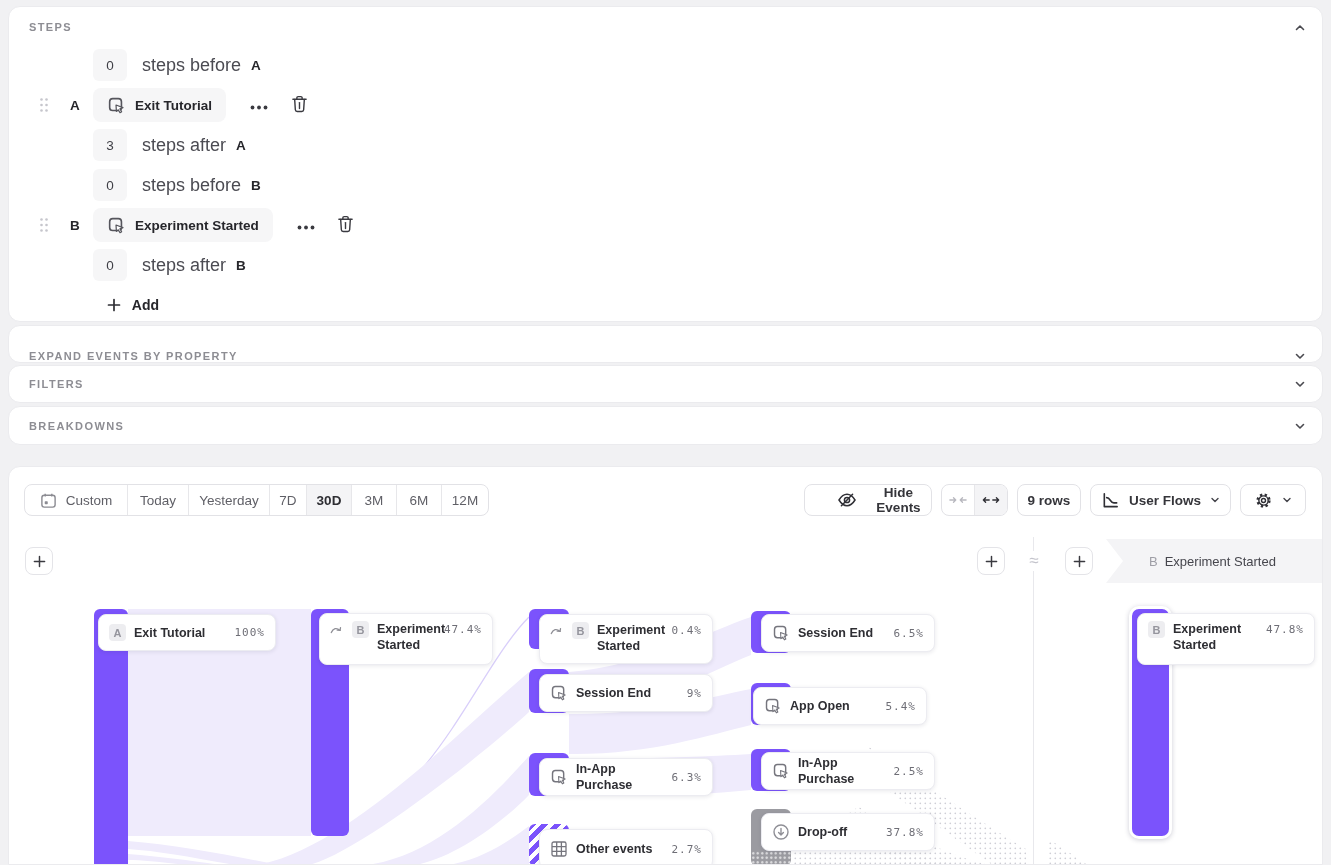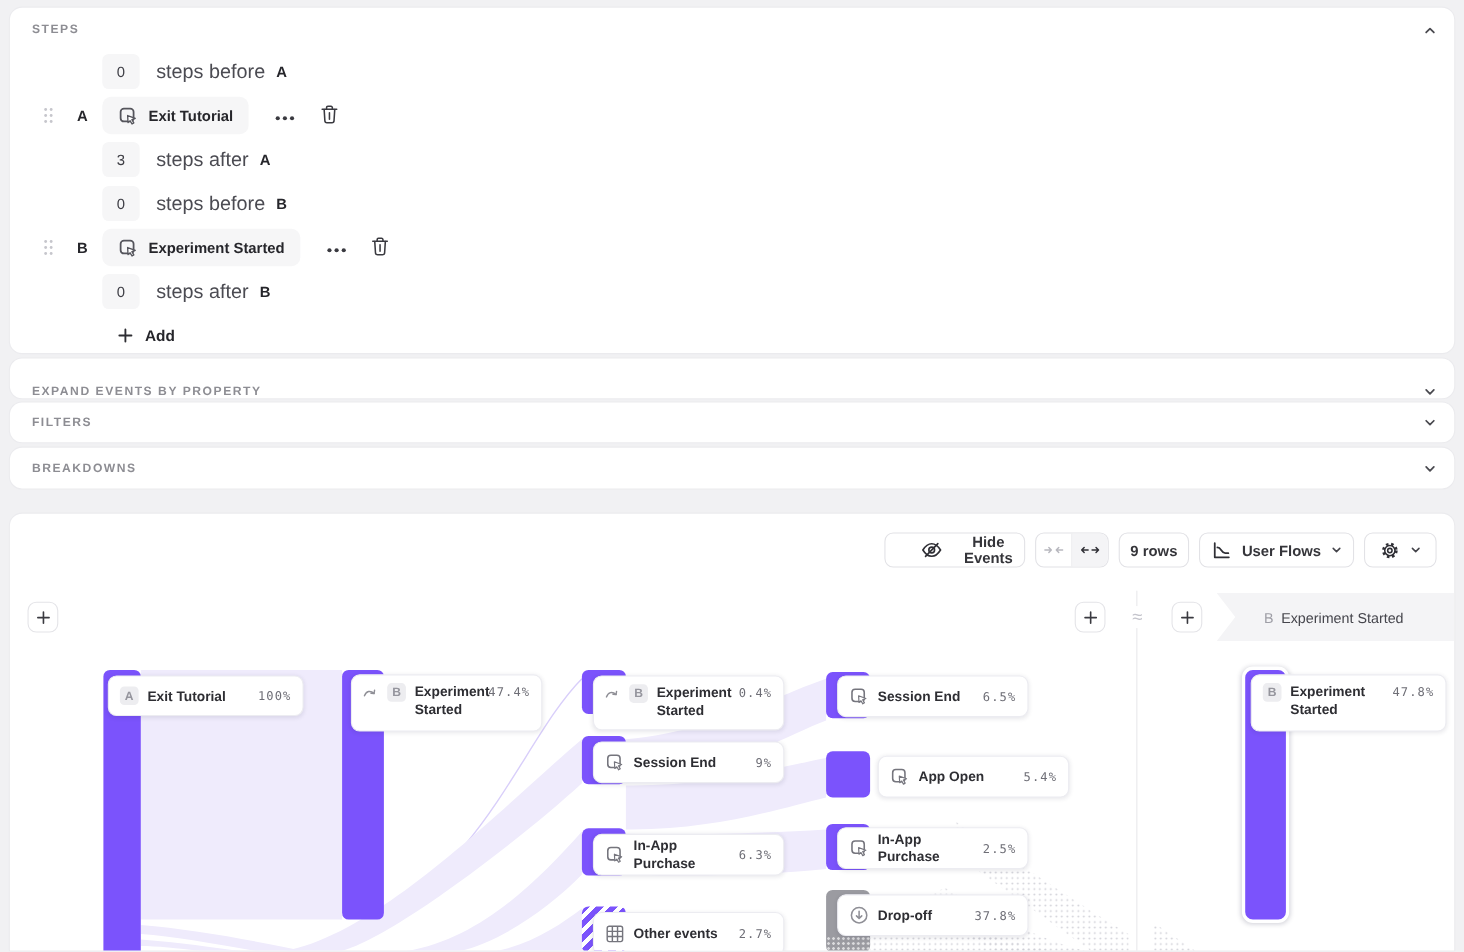--- a/index.html
+++ b/index.html
@@ -180,20 +180,39 @@
   <span class="sec-label" style="margin-left:20px;">BREAKDOWNS</span>
   <span style="position:absolute; right:16px; display:flex;">
       <svg width="12" height="12" viewBox="0 0 12 12" fill="none">
         <path d="M2.5 4.5 L6 8 L9.5 4.5" stroke="#4a4a50" stroke-width="1.6" stroke-linecap="round" stroke-linejoin="round"></path>
       </svg>
     </span>
 </div>
 
 <div class="card" style="left:8px; top:466px; width:1315px; height:399px; border-radius:12px 12px 0 0; overflow:hidden;">
 
+  <div class="seg abs" style="left:15px; top:17px; width:465px;">
+    <div style="width:103px; gap:9px;">
+      <span style="display:flex;">
+          <svg width="17" height="17" viewBox="0 0 18 18" fill="none" stroke="#8b8b92" stroke-width="1.5">
+            <rect x="2" y="3.5" width="14" height="12.5" rx="2.5"></rect>
+            <path d="M5.5 1.8 v3 M12.5 1.8 v3"></path>
+            <rect x="5" y="9.8" width="3.2" height="3.2" rx="0.7" fill="#8b8b92" stroke="none"></rect>
+          </svg>
+        </span>
+      <span>Custom</span>
+    </div>
+    <div style="width:61px;">Today</div>
+    <div style="width:81px;">Yesterday</div>
+    <div style="width:37px;">7D</div>
+    <div class="sel" style="width:45px;">30D</div>
+    <div style="width:45px;">3M</div>
+    <div style="width:45px;">6M</div>
+    <div style="width:46px;">12M</div>
+  </div>
 
   <button class="tbtn" style="left:795px; top:17px; width:128px;padding-left:32px;">
     <span style="display:flex;">
         <svg width="20" height="20" viewBox="0 0 20 20" fill="none" stroke="#2f2f35" stroke-width="1.5" stroke-linecap="round">
           <path d="M2 10 C4.5 5.9 7 4.3 10 4.3 C13 4.3 15.5 5.9 18 10 C15.5 14.1 13 15.7 10 15.7 C7 15.7 4.5 14.1 2 10 Z"></path>
           <circle cx="10" cy="10" r="2.6"></circle>
           <path d="M4.4 15.8 L15.6 4.2"></path>
         </svg>
       </span>
     <span>Hide Events</span>
@@ -386,21 +405,21 @@
         <svg width="18" height="18" viewBox="0 0 20 20" fill="none">
           <rect x="2.8" y="2.8" width="12.4" height="12.4" rx="3.2" stroke="#75757d" stroke-width="1.6"></rect>
           <path d="M9.5 9.5 L16.8 12.2 L13.6 13.5 L15.4 16.6 L13.7 17.6 L11.9 14.5 L9.9 16.2 Z" fill="#fff" stroke="#75757d" stroke-width="1.2" stroke-linejoin="round"></path>
         </svg>
       </span>
     <span class="nlabel">Session End</span>
     <span class="npct">6.5%</span>
   </div>
 
   <div class="bar" style="left:742px; top:216px; width:40px; height:42px;"></div>
-  <div class="node-card" style="left:789px; top:220px; width:174px; height:38px;">
+  <div class="node-card" style="left:744px; top:220px; width:174px; height:38px;">
     <span style="display:flex; flex:none;">
         <svg width="18" height="18" viewBox="0 0 20 20" fill="none">
           <rect x="2.8" y="2.8" width="12.4" height="12.4" rx="3.2" stroke="#75757d" stroke-width="1.6"></rect>
           <path d="M9.5 9.5 L16.8 12.2 L13.6 13.5 L15.4 16.6 L13.7 17.6 L11.9 14.5 L9.9 16.2 Z" fill="#fff" stroke="#75757d" stroke-width="1.2" stroke-linejoin="round"></path>
         </svg>
       </span>
     <span class="nlabel">App Open</span>
     <span class="npct">5.4%</span>
   </div>
 

